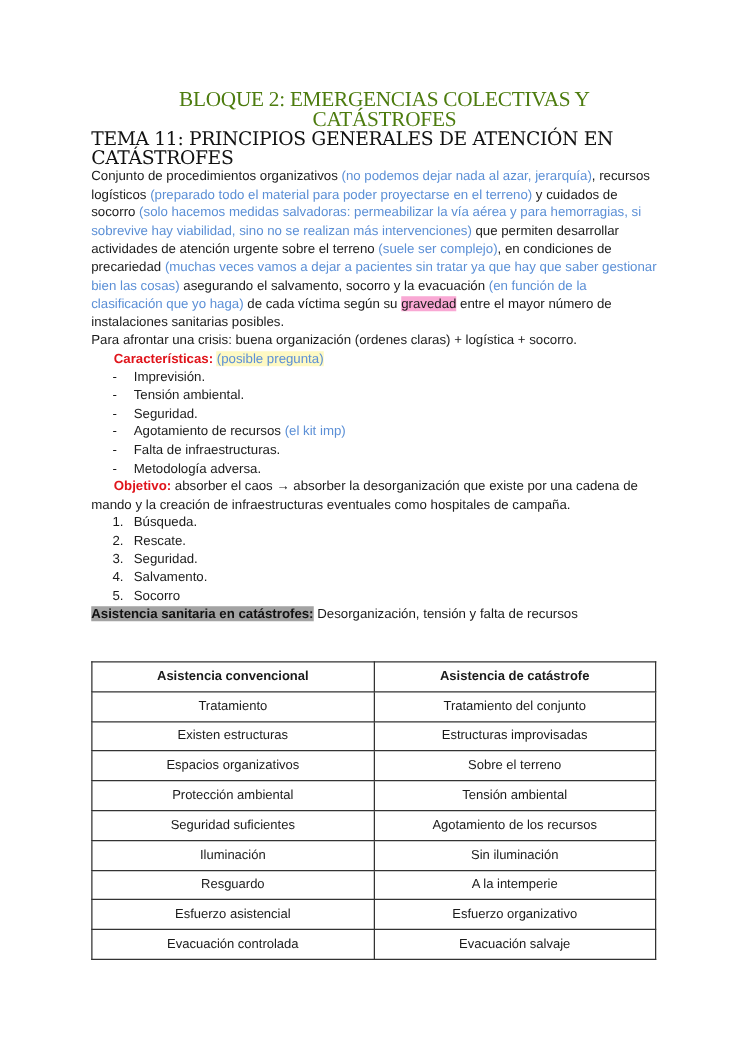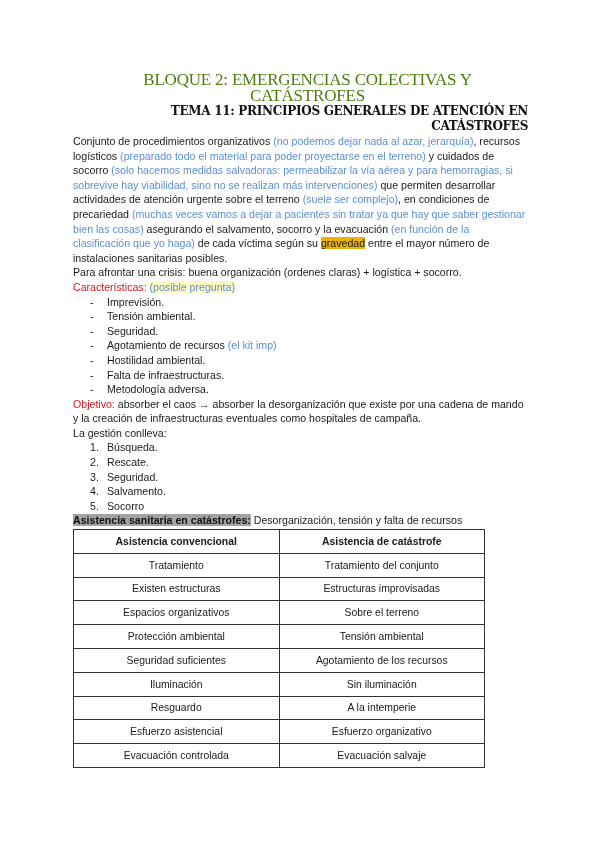--- a/index.html
+++ b/index.html
@@ -7,36 +7,36 @@
   .page {
     position: absolute; left: 73px; top: 72px; width: 455px;
     font-family: "Liberation Sans", sans-serif; font-size: 10.6px;
     color: #1a1a1a; line-height: 14.6px;
   }
   .title {
     font-family: "Liberation Serif", serif; font-size: 17px; text-align: center;
     color: #4d7c0f; line-height: 16px; letter-spacing: -0.2px; margin-left: 14px;
   }
   .subtitle {
-    font-family: "DejaVu Serif", serif; font-weight: bold; font-size: 12px;
-    line-height: 15px; letter-spacing: -0.3px; color: #111; text-align: right;
+    font-family: "DejaVu Serif", serif; font-weight: normal; font-size: 15px;
+    line-height: 15px; letter-spacing: -0.3px; color: #111;
   }
   .note { color: #5b8fd6; }
-  .hl-yellow { background: #eab308; }
+  .hl-yellow { background: #f9a8d4; }
   .hl-blue { background: #fef9c3; color: #5b8fd6; }
   .hl-red { background: #a3a3a3; font-weight: bold; color: #111; }
-  .label-red { color: #e0141b; font-weight: normal; }
+  .label-red { color: #e0141b; font-weight: bold; margin-left: 18px; }
   ul.dash { list-style: none; margin: 0; padding: 0 0 0 17px; }
   ul.dash li { position: relative; padding-left: 17px; }
   ul.dash li::before { content: "-"; position: absolute; left: 0; }
   ol.num { margin: 0; padding: 0 0 0 17px; list-style: none; }
   ol.num li { position: relative; padding-left: 17px; }
   ol.num li .n { position: absolute; left: 0; }
   table.cmp {
-    position: absolute; left: 73px; top: 529px; width: 412px;
+    position: absolute; left: 73px; top: 529px; width: 452px;
     border-collapse: collapse; font-family: "Liberation Sans", sans-serif;
     font-size: 10.4px; color: #1a1a1a; padding-left: 36px;
   }
   table.cmp td, table.cmp th {
     border: 1.2px solid #333; height: 22.8px; text-align: center; padding: 0; width: 50%;
   }
   table.cmp th { font-weight: bold; }
 </style>
 </head>
 <body>
@@ -53,28 +53,26 @@
 
   <div>
     <span class="label-red">Características:</span>
     <span class="hl-blue">(posible pregunta)</span>
   </div>
   <ul class="dash">
     <li><span>Imprevisión.</span></li>
     <li><span>Tensión ambiental.</span></li>
     <li><span>Seguridad.</span></li>
     <li><span>Agotamiento de recursos </span><span class="note">(el kit imp)</span></li>
-    <li><span>Hostilidad ambiental.</span></li>
     <li><span>Falta de infraestructuras.</span></li>
     <li><span>Metodología adversa.</span></li>
   </ul>
 
   <div><span class="label-red">Objetivo:</span><span> absorber el caos → absorber la desorganización que existe por una cadena de mando y la creación de infraestructuras eventuales como hospitales de campaña.</span></div>
 
-  <div>La gestión conlleva:</div>
   <ol class="num">
     <li><span class="n">1.</span><span>Búsqueda.</span></li>
     <li><span class="n">2.</span><span>Rescate.</span></li>
     <li><span class="n">3.</span><span>Seguridad.</span></li>
     <li><span class="n">4.</span><span>Salvamento.</span></li>
     <li><span class="n">5.</span><span>Socorro</span></li>
   </ol>
 
   <div><span class="hl-red">Asistencia sanitaria en catástrofes:</span><span> Desorganización, tensión y falta de recursos</span></div>
 </div>

